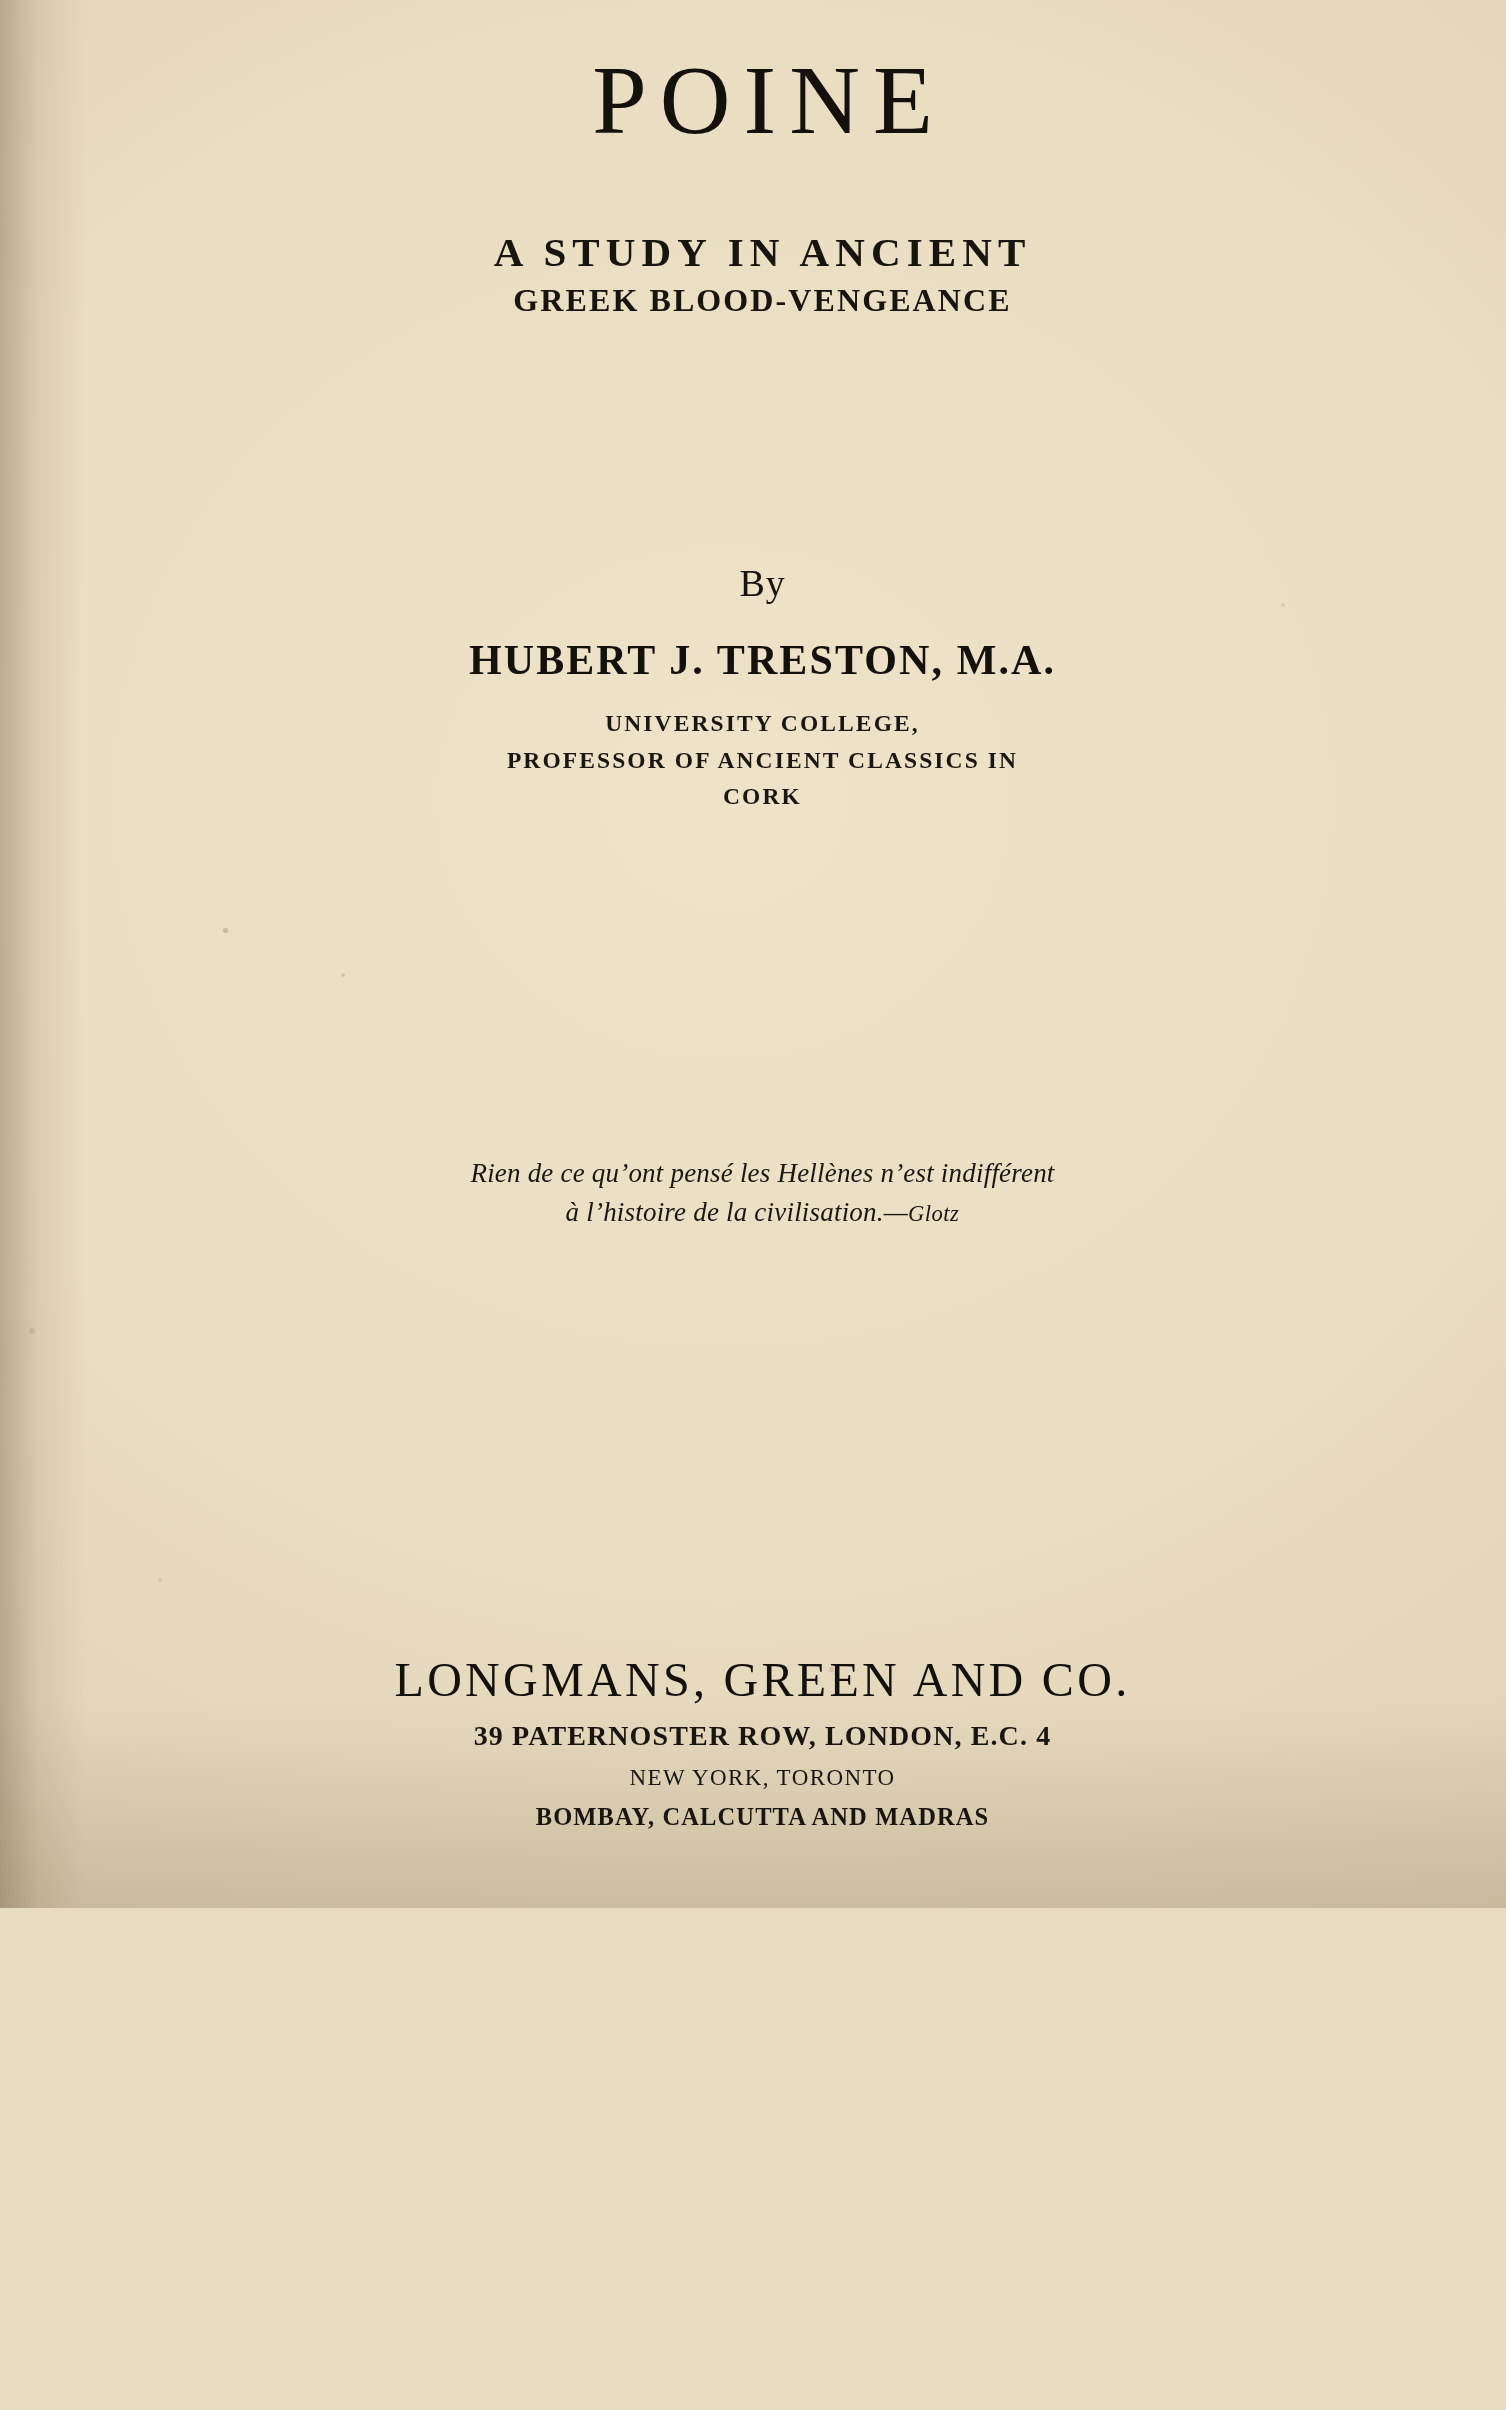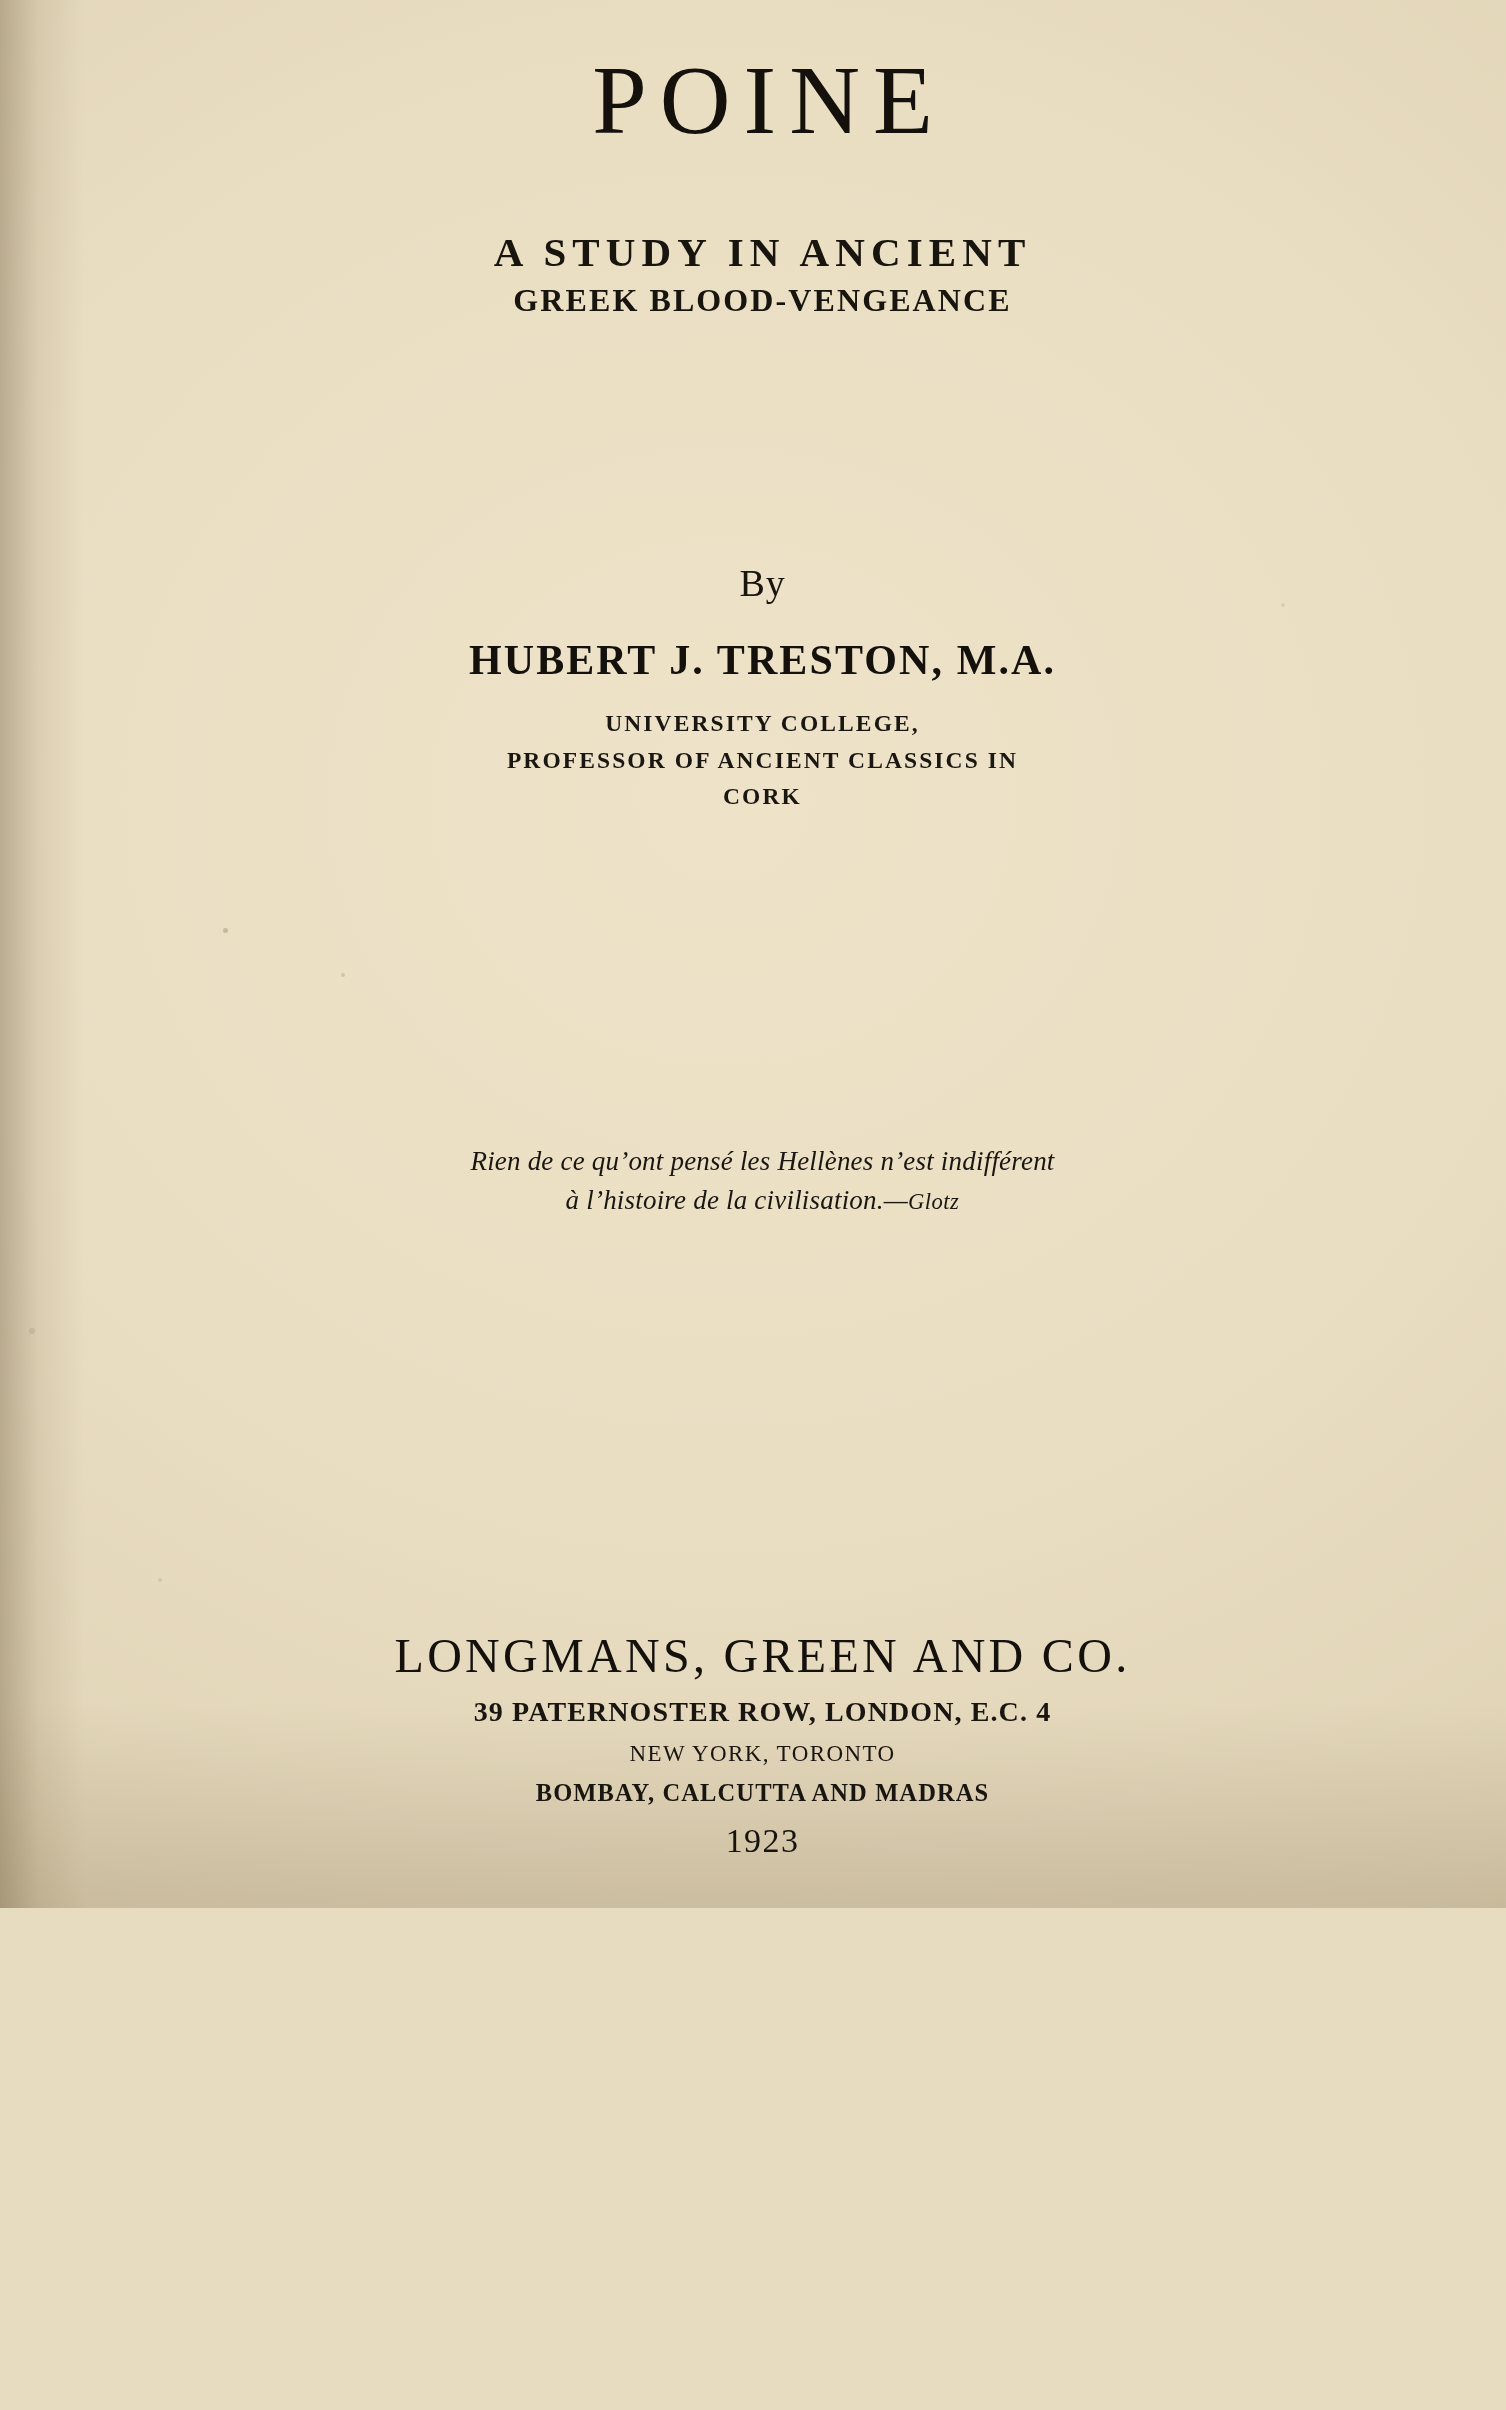--- a/index.html
+++ b/index.html
@@ -101,21 +101,21 @@
     margin: 0;
     padding-top: 21px;
     font-size: 23.5px;
     font-weight: 700;
     letter-spacing: 2.1px;
     line-height: 1.55;
     color: #1a1712;
   }
 
   .epigraph {
-    margin: 2px;
+    margin: 14px;
     padding-top: 325px;
     font-size: 27px;
     font-style: italic;
     line-height: 1.48;
     letter-spacing: 0.2px;
     color: #1a1712;
   }
   .epigraph .smallcaps {
     font-style: italic;
     font-size: 22.6px;
@@ -208,18 +208,17 @@
     <div class="epigraph">
       <div>Rien de ce qu’ont pensé les Hellènes n’est indifférent</div>
       <div><span>à l’histoire de la civilisation.—</span><span class="smallcaps">Glotz</span></div>
     </div>
 
     <div class="imprint">
       <div class="publisher">LONGMANS, GREEN AND CO.</div>
       <div class="addr1">39 PATERNOSTER ROW, LONDON, E.C. 4</div>
       <div class="addr2">NEW YORK, TORONTO</div>
       <div class="addr3">BOMBAY, CALCUTTA AND MADRAS</div>
-      <div class="year">1923</div>
     </div>
 
   </div>
 </div>
 
 
 </body></html>

